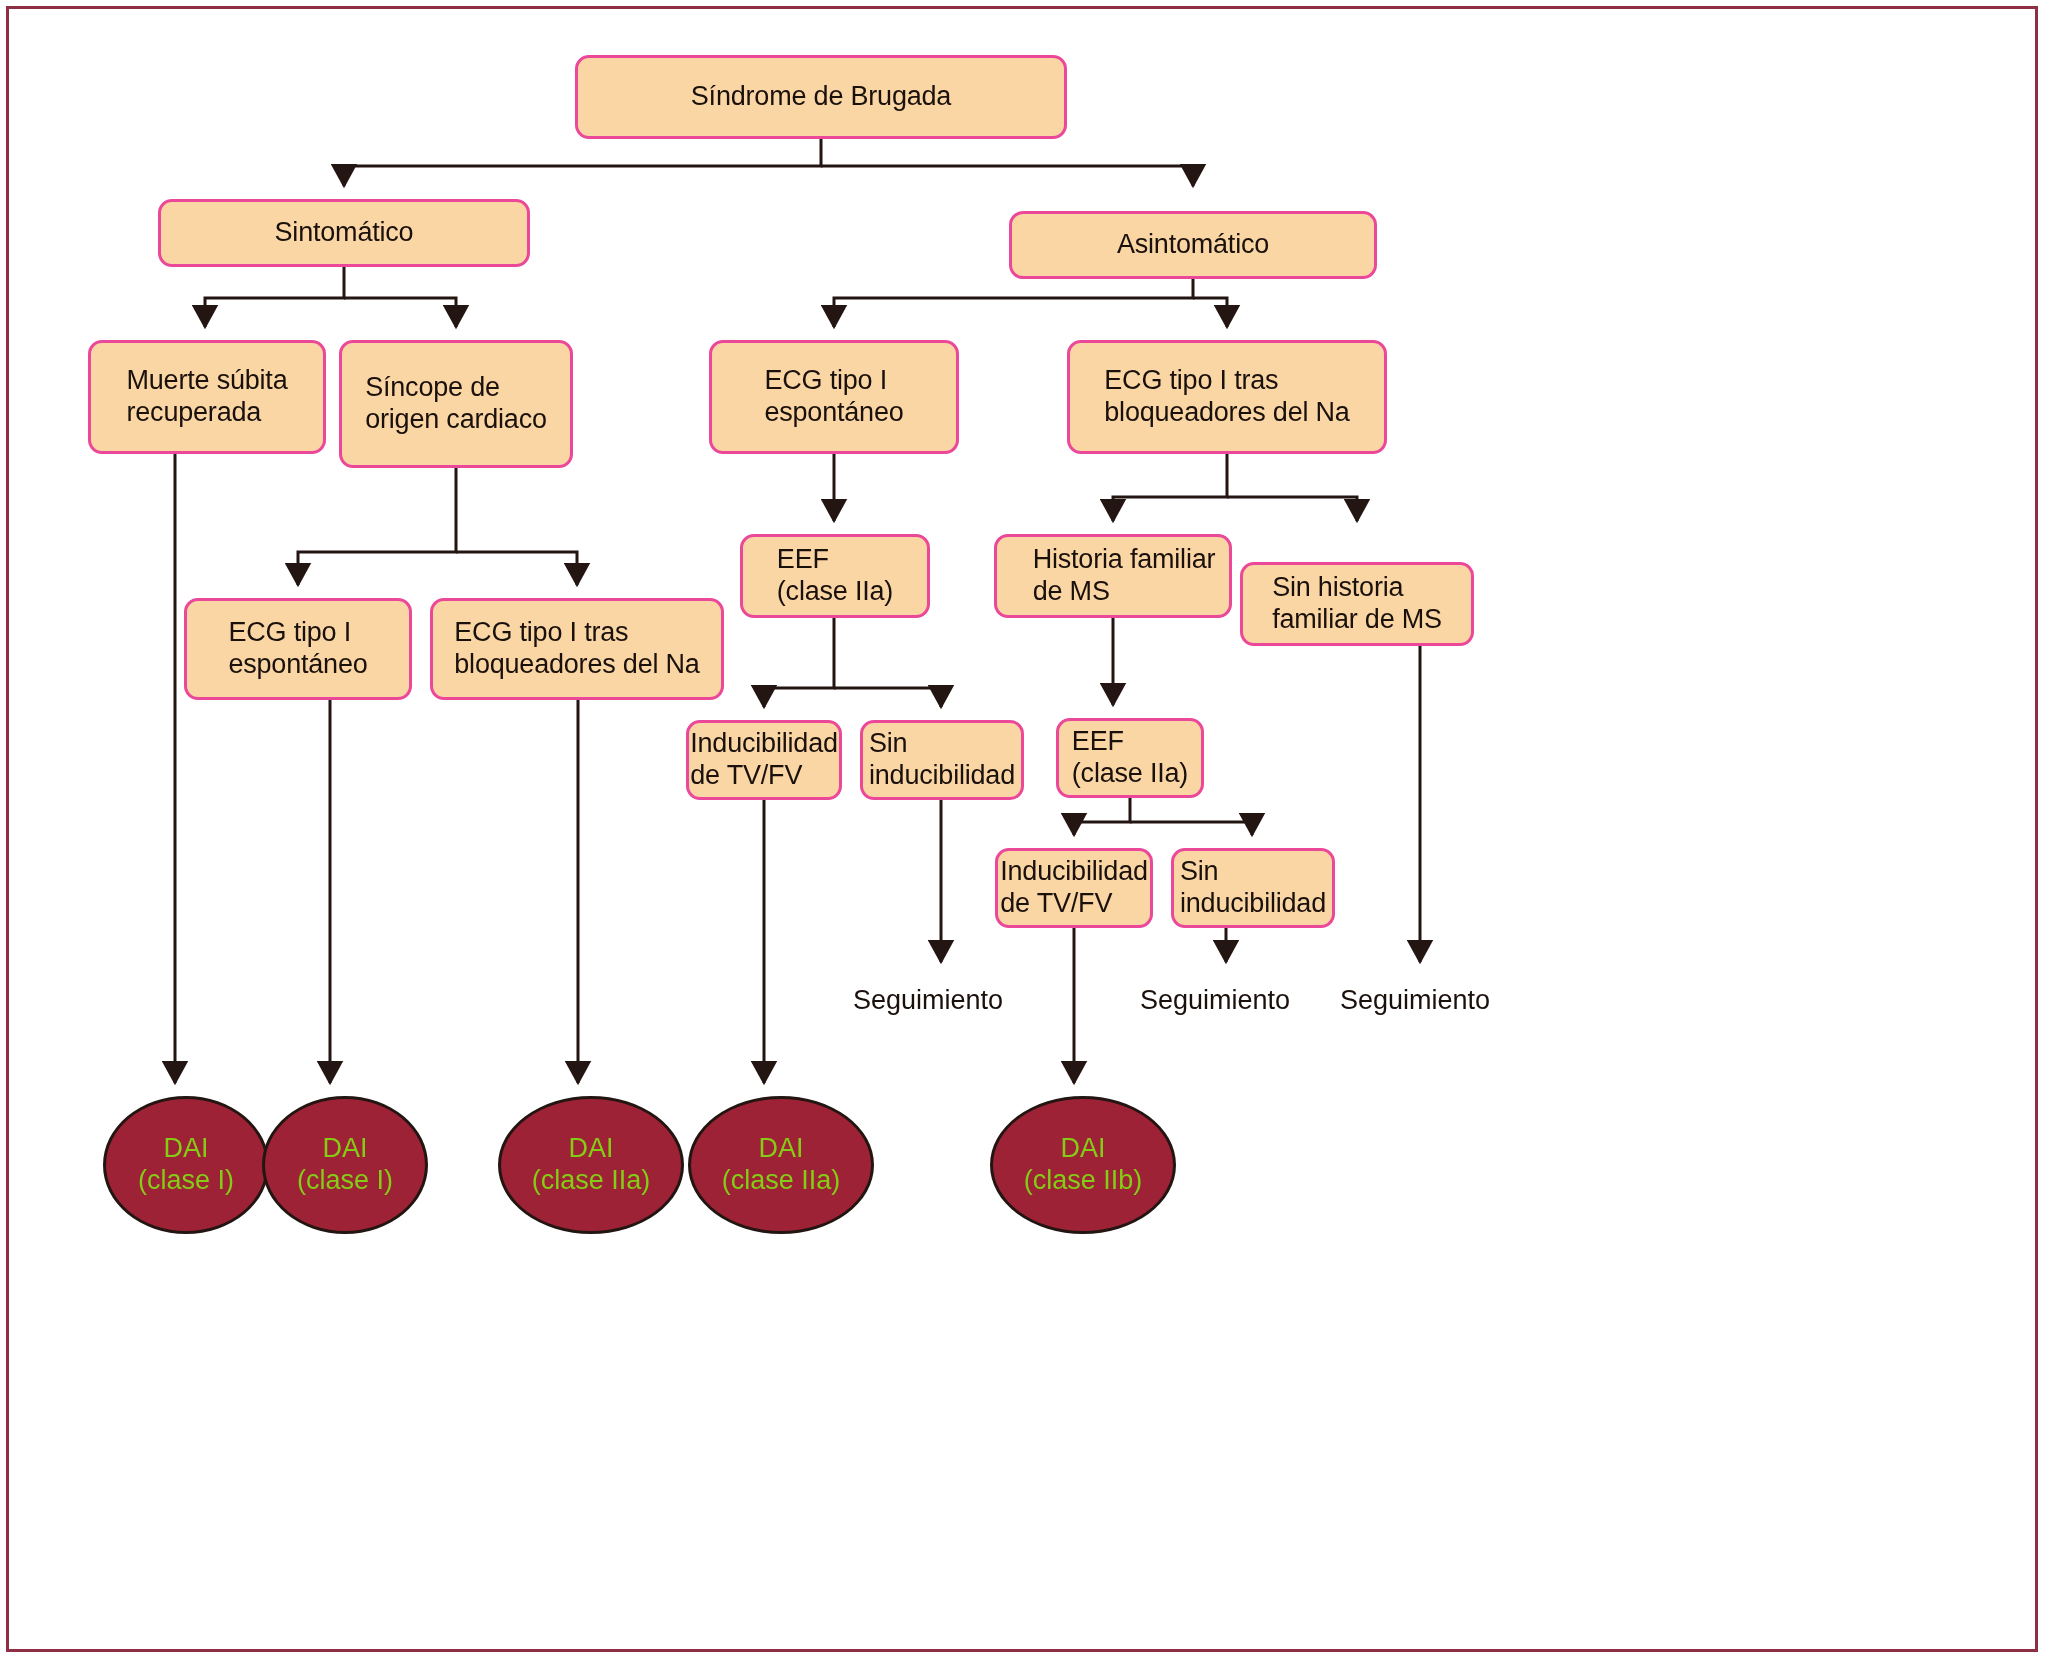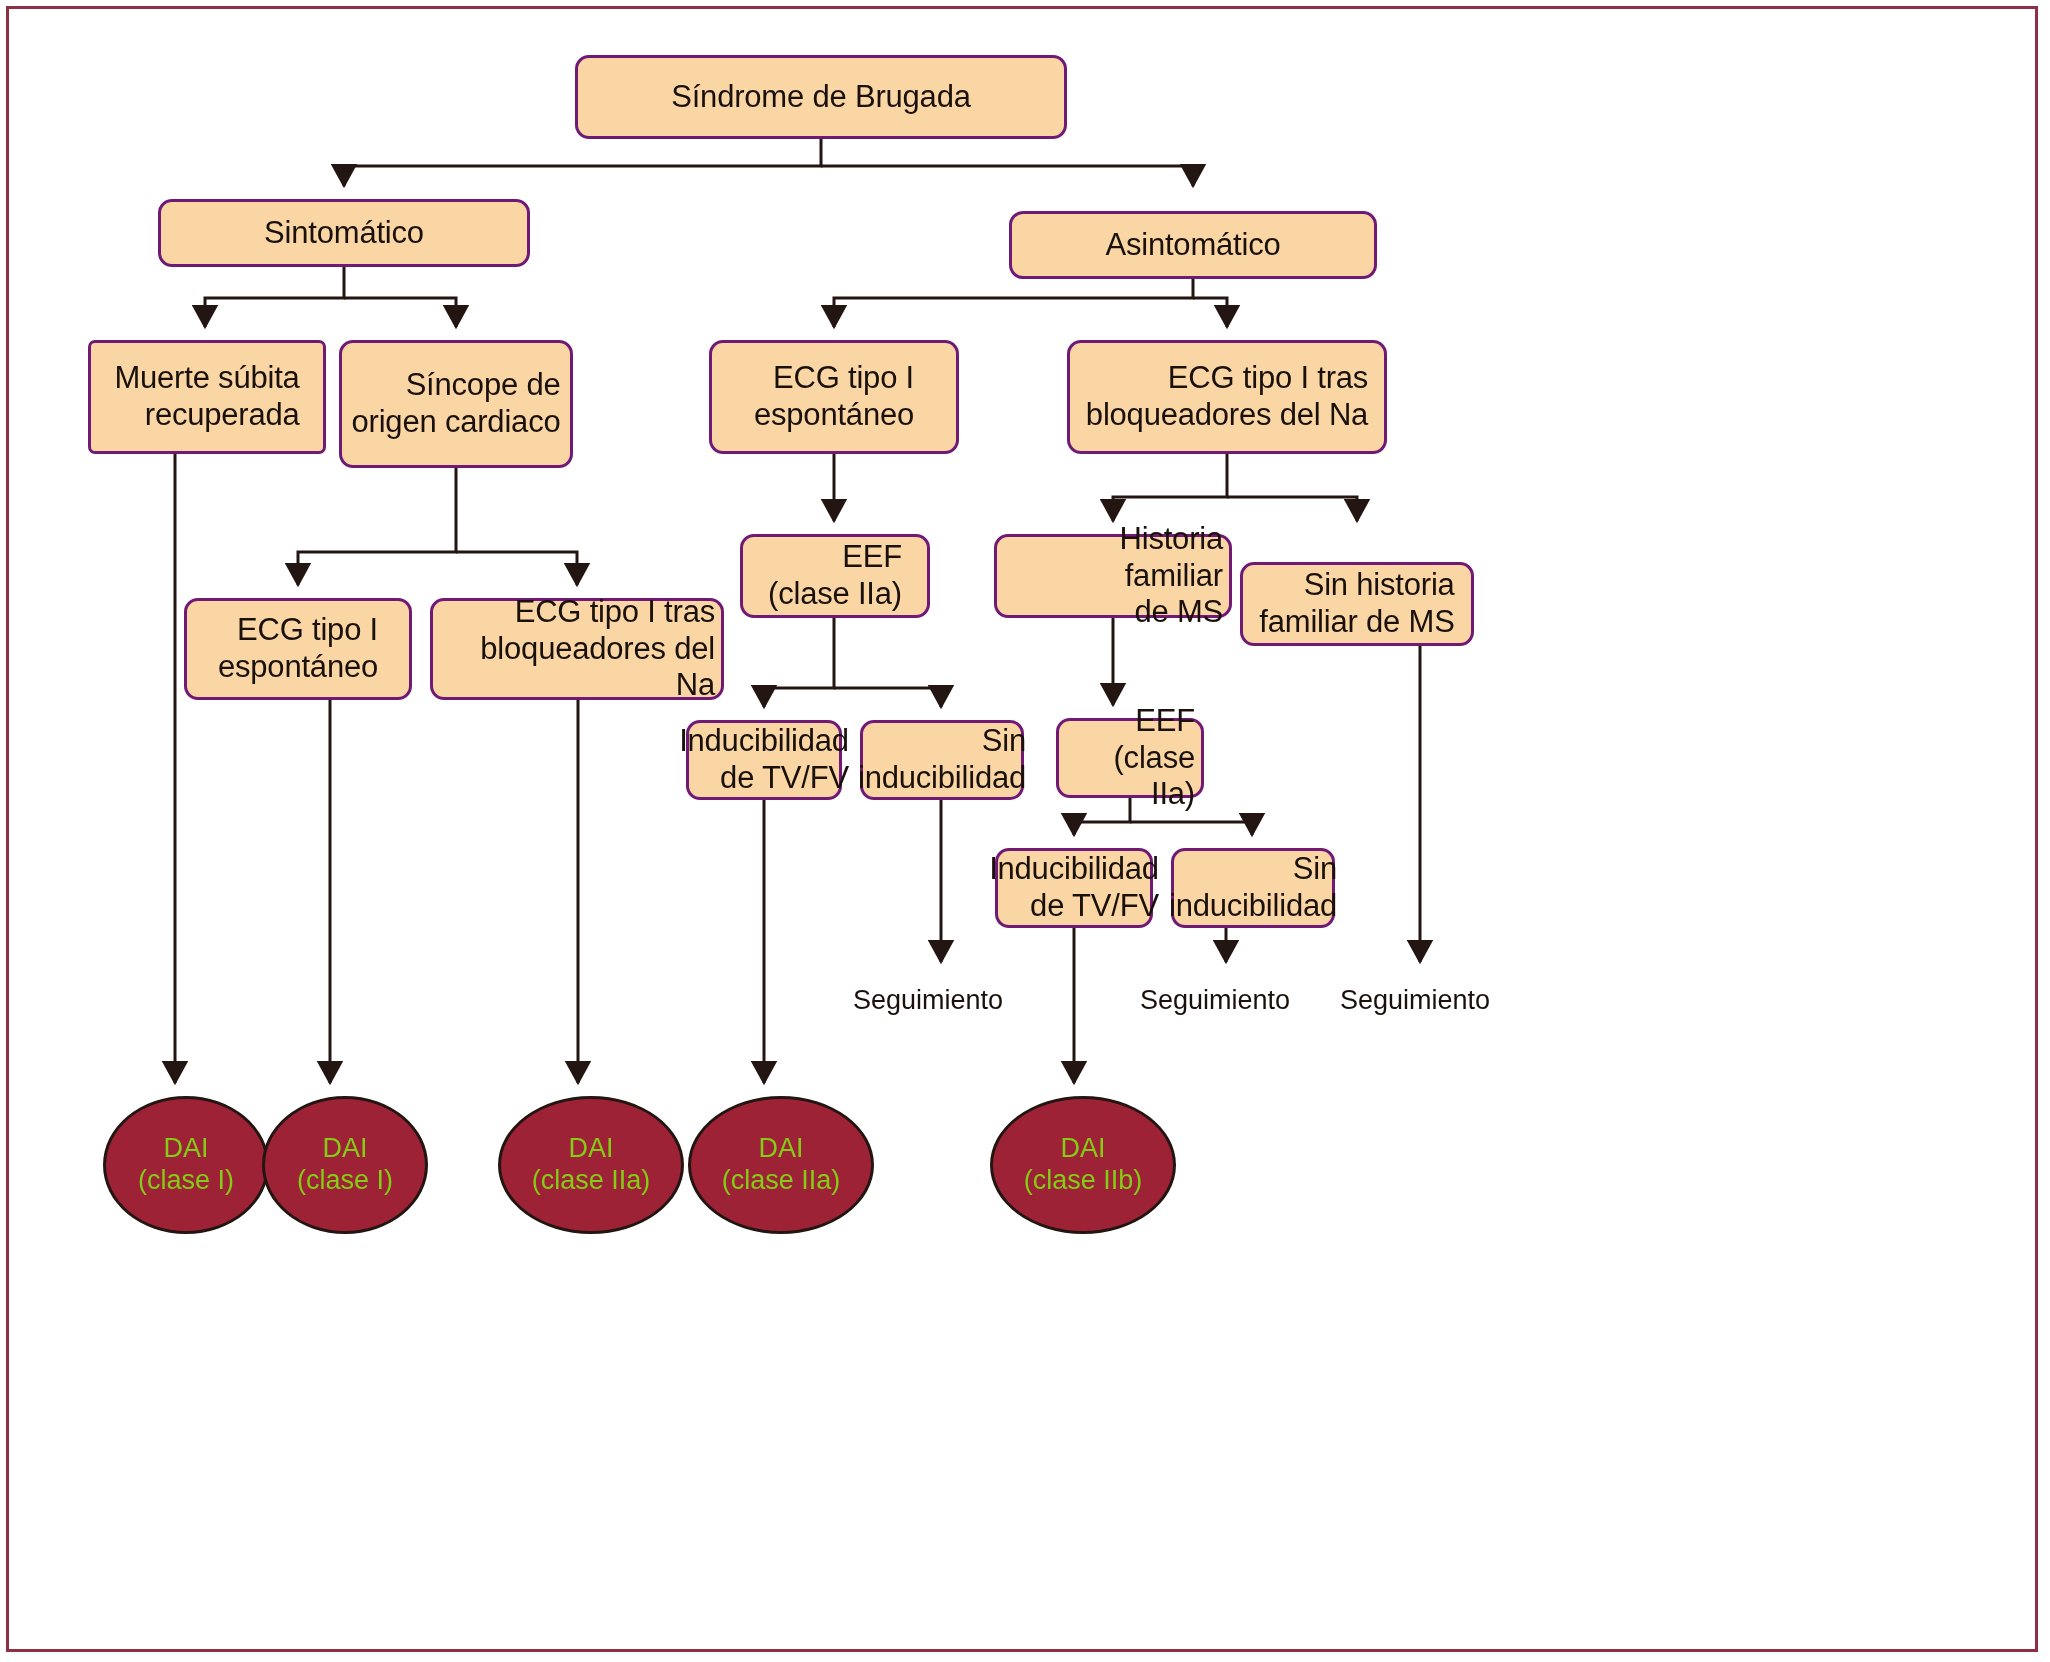--- a/index.html
+++ b/index.html
@@ -29,29 +29,29 @@
     position: absolute;
     left: 0;
     top: 0;
     width: 2050px;
     height: 1662px;
     pointer-events: none;
   }
   .node-box {
     position: absolute;
     background: #fad6a5;
-    border: 3px solid #701a75;
+    border: 3px solid #ec4899;
     border-radius: 14px;
     box-sizing: border-box;
     display: flex;
     align-items: center;
     justify-content: center;
-    text-align: right;
+    text-align: left;
     color: #1a100c;
-    font-size: 31px;
+    font-size: 27px;
     line-height: 1.18;
     letter-spacing: -0.2px;
     white-space: pre-line;
     padding: 2px 6px;
   }
   .terminal {
     position: absolute;
     background: #9d2235;
     border: 3px solid #231511;
     border-radius: 50%;
@@ -128,21 +128,21 @@
       <path d="M 1226 928 L 1226 962" marker-end="url(#arrow)"></path>
 
       <path d="M 1420 618 L 1420 962" marker-end="url(#arrow)"></path>
     </g>
   </svg>
 
   <div id="nodes">
       <div class="node-box" style="left: 575px; top: 55px; width: 492px; height: 84px;">Síndrome de Brugada</div>
       <div class="node-box" style="left: 158px; top: 199px; width: 372px; height: 68px;">Sintomático</div>
       <div class="node-box" style="left: 1009px; top: 211px; width: 368px; height: 68px;">Asintomático</div>
-      <div class="node-box" style="left: 88px; top: 340px; width: 238px; height: 114px; border-radius: 7px;">Muerte súbita
+      <div class="node-box" style="left: 88px; top: 340px; width: 238px; height: 114px;">Muerte súbita
 recuperada</div>
       <div class="node-box" style="left: 339px; top: 340px; width: 234px; height: 128px;">Síncope de
 origen cardiaco</div>
       <div class="node-box" style="left: 709px; top: 340px; width: 250px; height: 114px;">ECG tipo I
 espontáneo</div>
       <div class="node-box" style="left: 1067px; top: 340px; width: 320px; height: 114px;">ECG tipo I tras
 bloqueadores del Na</div>
       <div class="node-box" style="left: 740px; top: 534px; width: 190px; height: 84px;">EEF
 (clase IIa)</div>
       <div class="node-box" style="left: 994px; top: 534px; width: 238px; height: 84px; padding-left: 28px;">Historia familiar

